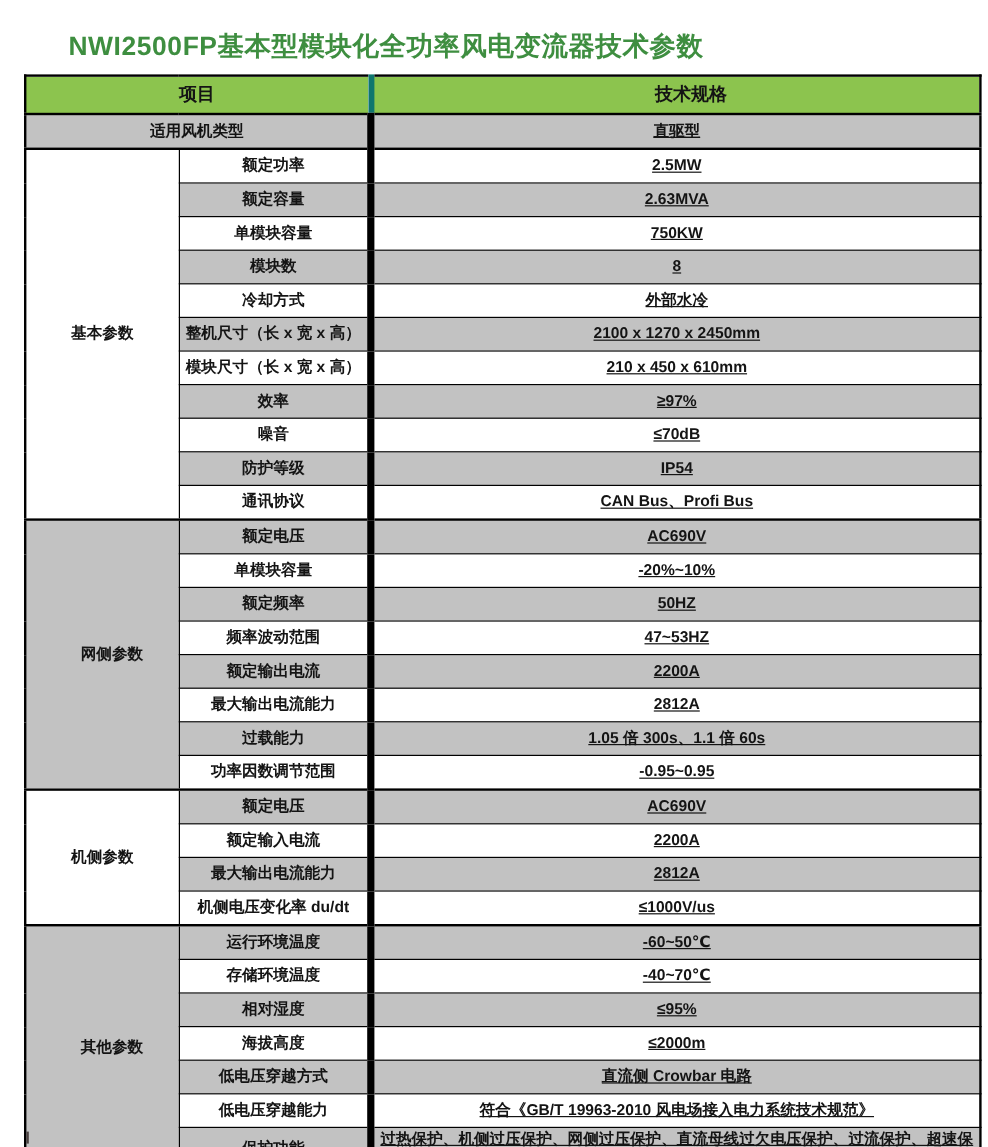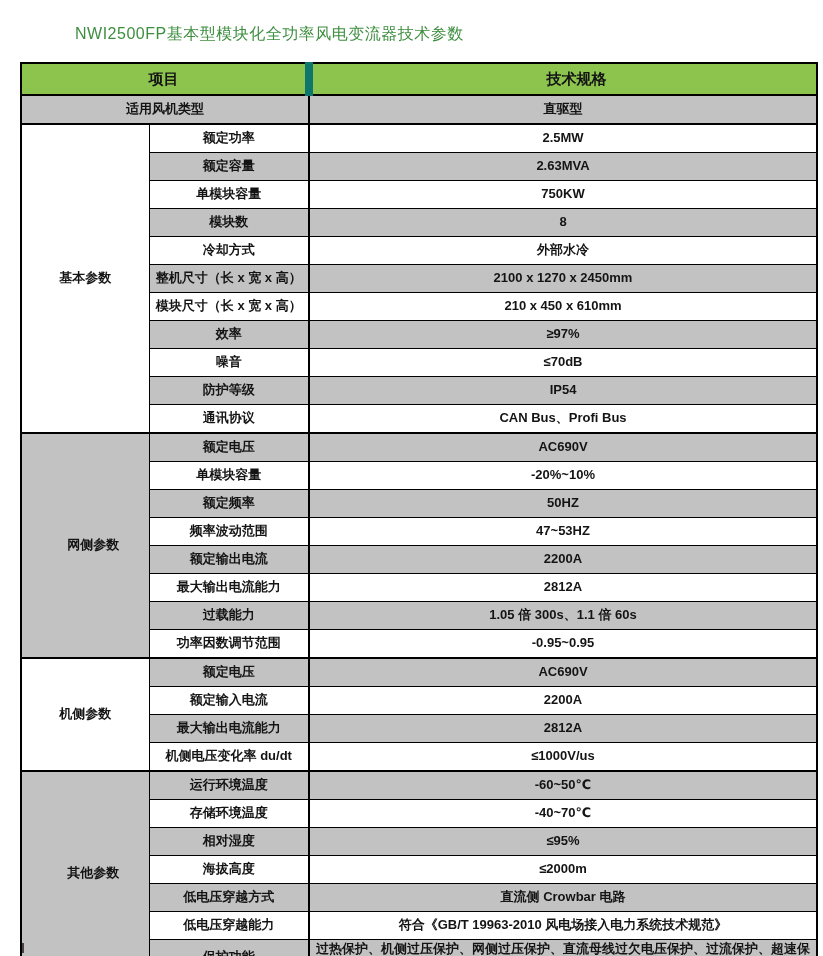--- a/index.html
+++ b/index.html
@@ -14,26 +14,25 @@
   .page {
     position: relative;
     width: 823px;
     height: 956px;
     background: #ffffff;
   }
   .title {
     position: absolute;
     left: 57px;
     top: 24px;
-    font-size: 16px;
-    font-weight: normal;
+    font-size: 22px;
+    font-weight: bold;
     color: var(--title-green, #3E8E40);
     white-space: nowrap;
     letter-spacing: 0.5px;
-    margin-left: 18px;
   }
   table.spec {
     position: absolute;
     left: 20px;
     top: 62px;
     width: 796px;
     border-collapse: collapse;
     table-layout: fixed;
     border: 2px solid #000;
   }
@@ -53,22 +52,22 @@
     overflow: hidden;
   }
   th.hdr {
     background: var(--green, #8CC44E);
     font-size: 15px;
     height: 28px;
     border-bottom: 2px solid #000;
     text-align: center;
   }
   td.gray { background: var(--gray, #C2C2C2); }
-  td.vcell { border-left: 2px solid #000000; }
-  th.vcell { border-left: 8px solid #0f766e; padding-left: 28px; }
+  td.vcell { border-left: 6px solid #000000; text-decoration: underline; }
+  th.vcell { border-left: 5px solid #0f766e; padding-left: 28px; }
   tr.section-start td { border-top: 2px solid #000; }
   td.groupcell { background: #ffffff; }
   td.groupcell.gray { background: var(--gray, #C2C2C2); padding-left: 20px; }
   .bottom-tick {
     position: absolute;
     left: 22px;
     top: 943px;
     width: 2px;
     height: 10px;
     background: #4a4140;

